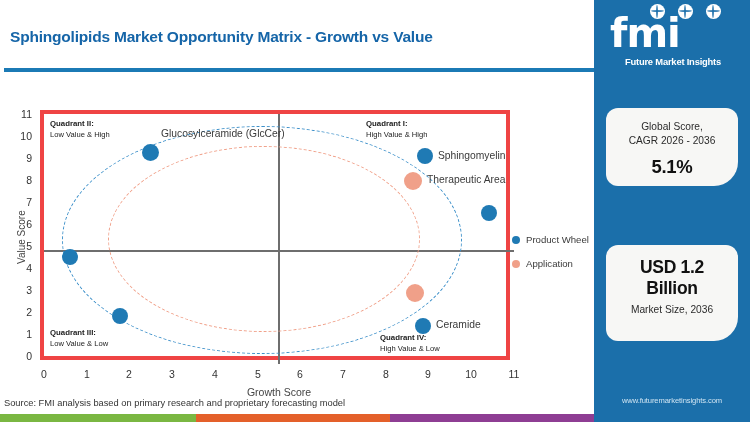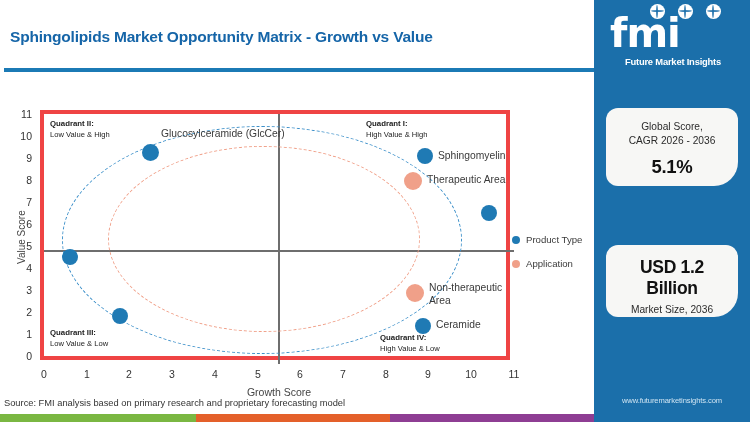--- a/index.html
+++ b/index.html
@@ -101,21 +101,21 @@
     content:"";position:absolute;left:0.8px;top:6.2px;width:13.4px;height:2px;
     border-radius:50%;background:#1b6faa;opacity:.85;
   }
 
   .card{
     position:absolute;left:12px;width:132px;background:#f7f7f5;
     border-radius:12px 12px 24px 12px;
     text-align:center;box-sizing:border-box;
   }
   .card-1{top:108px;height:78px;padding-top:12px;}
-  .card-2{top:245px;height:72px;padding-top:12px;}
+  .card-2{top:245px;height:96px;padding-top:12px;}
   .card-sm{font-size:10.2px;color:#2b2b2b;line-height:1.35;}
   .card-big{font-size:18.5px;font-weight:bold;color:#111;margin-top:8px;letter-spacing:-0.3px;}
   .card-big2{font-size:17.5px;font-weight:bold;color:#111;line-height:1.18;letter-spacing:-0.3px;}
   .card-sub{font-size:10.2px;color:#2b2b2b;margin-top:6px;}
 
   .site{
     position:absolute;left:0;top:396px;width:156px;text-align:center;
     font-size:7.6px;color:#cfe4f2;letter-spacing:-0.1px;
   }
 </style>
@@ -192,29 +192,28 @@
       <div class="pt blue" style="left:18px;  top:135px; width:16px;height:16px;"></div>
 
       <div class="pt salmon" style="left:360px; top:58px;  width:18px;height:18px;"></div>
       <div class="pt salmon" style="left:362px; top:170px; width:18px;height:18px;"></div>
 
       <div class="plabel" style="left:117px;top:14px;width:130px;">
         <span>Glucosylceramide (GlcCer)</span>
       </div>
       <div class="plabel" style="left:394px;top:36px;">Sphingomyelin</div>
       <div class="plabel" style="left:383px;top:60px;">Therapeutic Area</div>
-      <div class="plabel two" style="left:385px;top:168px;">Non-therapeutic Area</div>
       <div class="plabel" style="left:392px;top:205px;">Ceramide</div>
 
     </div>
 
     <div class="legend">
       <div class="lg-row">
         <span class="lg-dot" style="background:#1f7ab4;"></span>
-        <span class="lg-txt">Product Type</span>
+        <span class="lg-txt">Product Wheel</span>
       </div>
       <div class="lg-row">
         <span class="lg-dot" style="background:#f0a089;"></span>
         <span class="lg-txt">Application</span>
       </div>
     </div>
 
     <div class="source">Source: FMI analysis based on primary research and proprietary forecasting model</div>
   </div>
 

